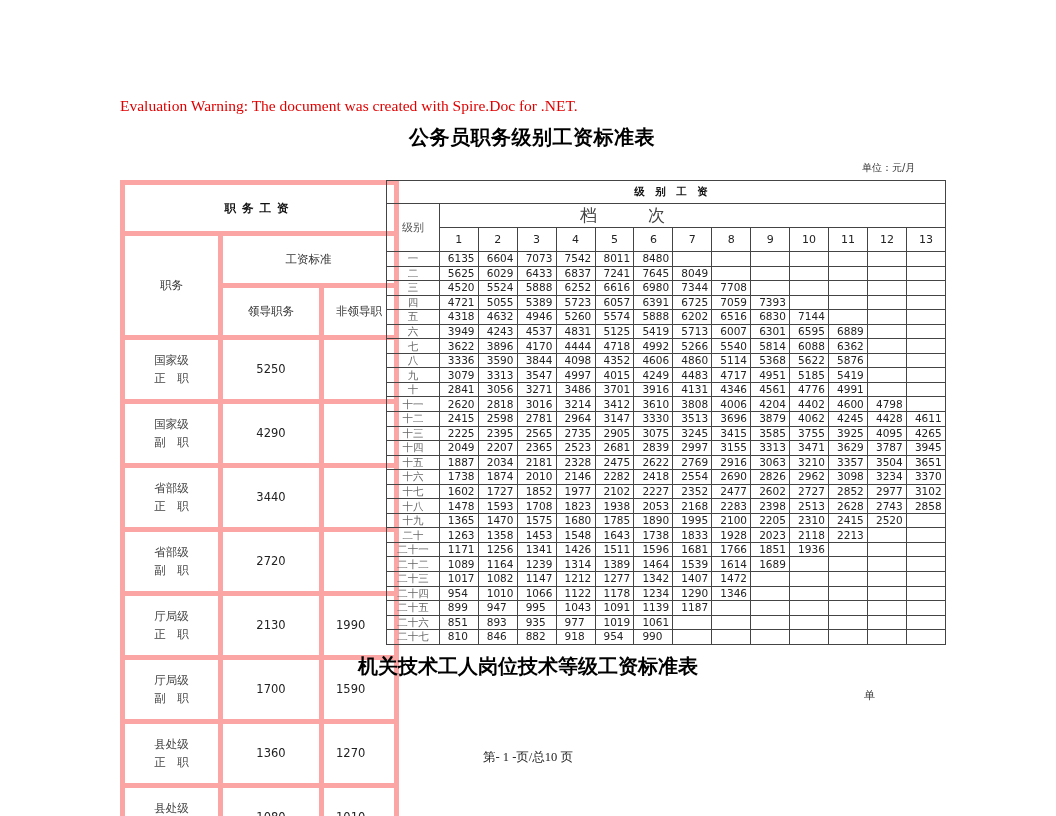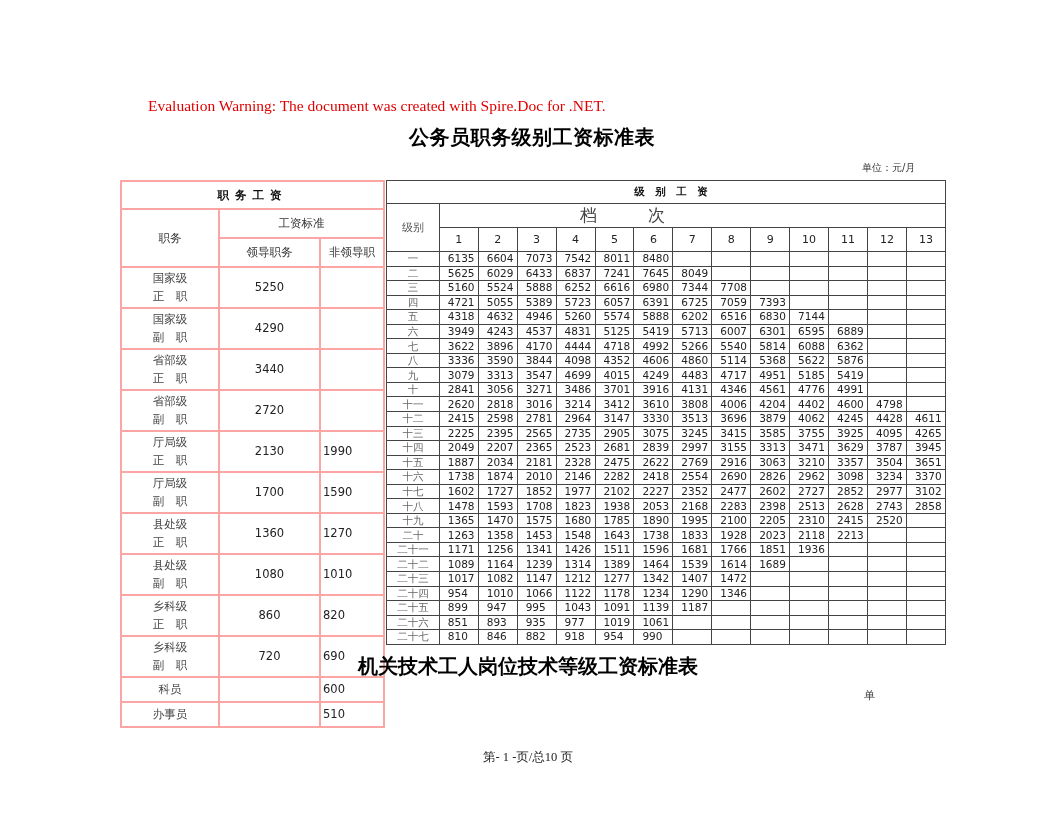--- a/index.html
+++ b/index.html
@@ -6,41 +6,40 @@
   body {
     width: 1056px; height: 816px; position: relative; overflow: hidden;
     background: #ffffff;
     font-family: "Liberation Serif", "DejaVu Serif", serif;
     color: #000;
   }
   .warning {
     position: absolute; left: 120px; top: 97px;
     font-family: "Liberation Serif", serif; font-size: 15.5px; color: #e00000;
     white-space: nowrap;
-    margin-left: 28px;
   }
   .title1 {
     position: absolute; left: 0; width: 1056px; top: 124px;
     text-align: center; font-size: 20px; font-weight: bold; letter-spacing: 0.5px;
     font-family: "DejaVu Serif", serif;
     padding-left: 2px;
   }
   .title1 span { display: inline-block; transform: translateX(2px); }
   .unit {
     position: absolute; left: 862px; top: 161px; font-size: 10px; color: #333;
     font-family: "DejaVu Sans", sans-serif; white-space: nowrap;
   }
   
   .ltable {
     position: absolute; left: 120px; top: 180px;
     border-collapse: collapse; table-layout: fixed;
     font-family: "DejaVu Sans", sans-serif; font-size: 11.5px; color: #333;
   }
   .ltable td {
-    border: 2px solid #fca5a5; padding: 2px; text-align: center; vertical-align: middle;
+    border: 5px solid #fca5a5; padding: 12px; text-align: center; vertical-align: middle;
     overflow: hidden; white-space: nowrap; line-height: 15px;
   }
   .ltable .head-title { font-weight: bold; letter-spacing: 6px; color: #111; height: 22px; }
   .ltable .h2 { height: 23px; }
   .ltable .dbl { height: 34.4px; }
   .ltable .sgl { height: 19px; }
   .ltable .pos { line-height: 17.5px; color: #444; }
   .ltable .num { font-family: "DejaVu Sans", sans-serif; font-size: 11.5px; color: #222; }
   .ltable .num-r { text-align: left; padding-right: 9px; }
 
@@ -272,21 +271,21 @@
           <td class="val">8049</td>
           <td class="val"></td>
           <td class="val"></td>
           <td class="val"></td>
           <td class="val"></td>
           <td class="val"></td>
           <td class="val"></td>
         </tr>
         <tr class="data">
           <td class="grade">三</td>
-          <td class="val">5160</td>
+          <td class="val">4520</td>
           <td class="val">5524</td>
           <td class="val">5888</td>
           <td class="val">6252</td>
           <td class="val">6616</td>
           <td class="val">6980</td>
           <td class="val">7344</td>
           <td class="val">7708</td>
           <td class="val"></td>
           <td class="val"></td>
           <td class="val"></td>
@@ -371,21 +370,21 @@
           <td class="val">5622</td>
           <td class="val">5876</td>
           <td class="val"></td>
           <td class="val"></td>
         </tr>
         <tr class="data">
           <td class="grade">九</td>
           <td class="val">3079</td>
           <td class="val">3313</td>
           <td class="val">3547</td>
-          <td class="val">4699</td>
+          <td class="val">4997</td>
           <td class="val">4015</td>
           <td class="val">4249</td>
           <td class="val">4483</td>
           <td class="val">4717</td>
           <td class="val">4951</td>
           <td class="val">5185</td>
           <td class="val">5419</td>
           <td class="val"></td>
           <td class="val"></td>
         </tr>

